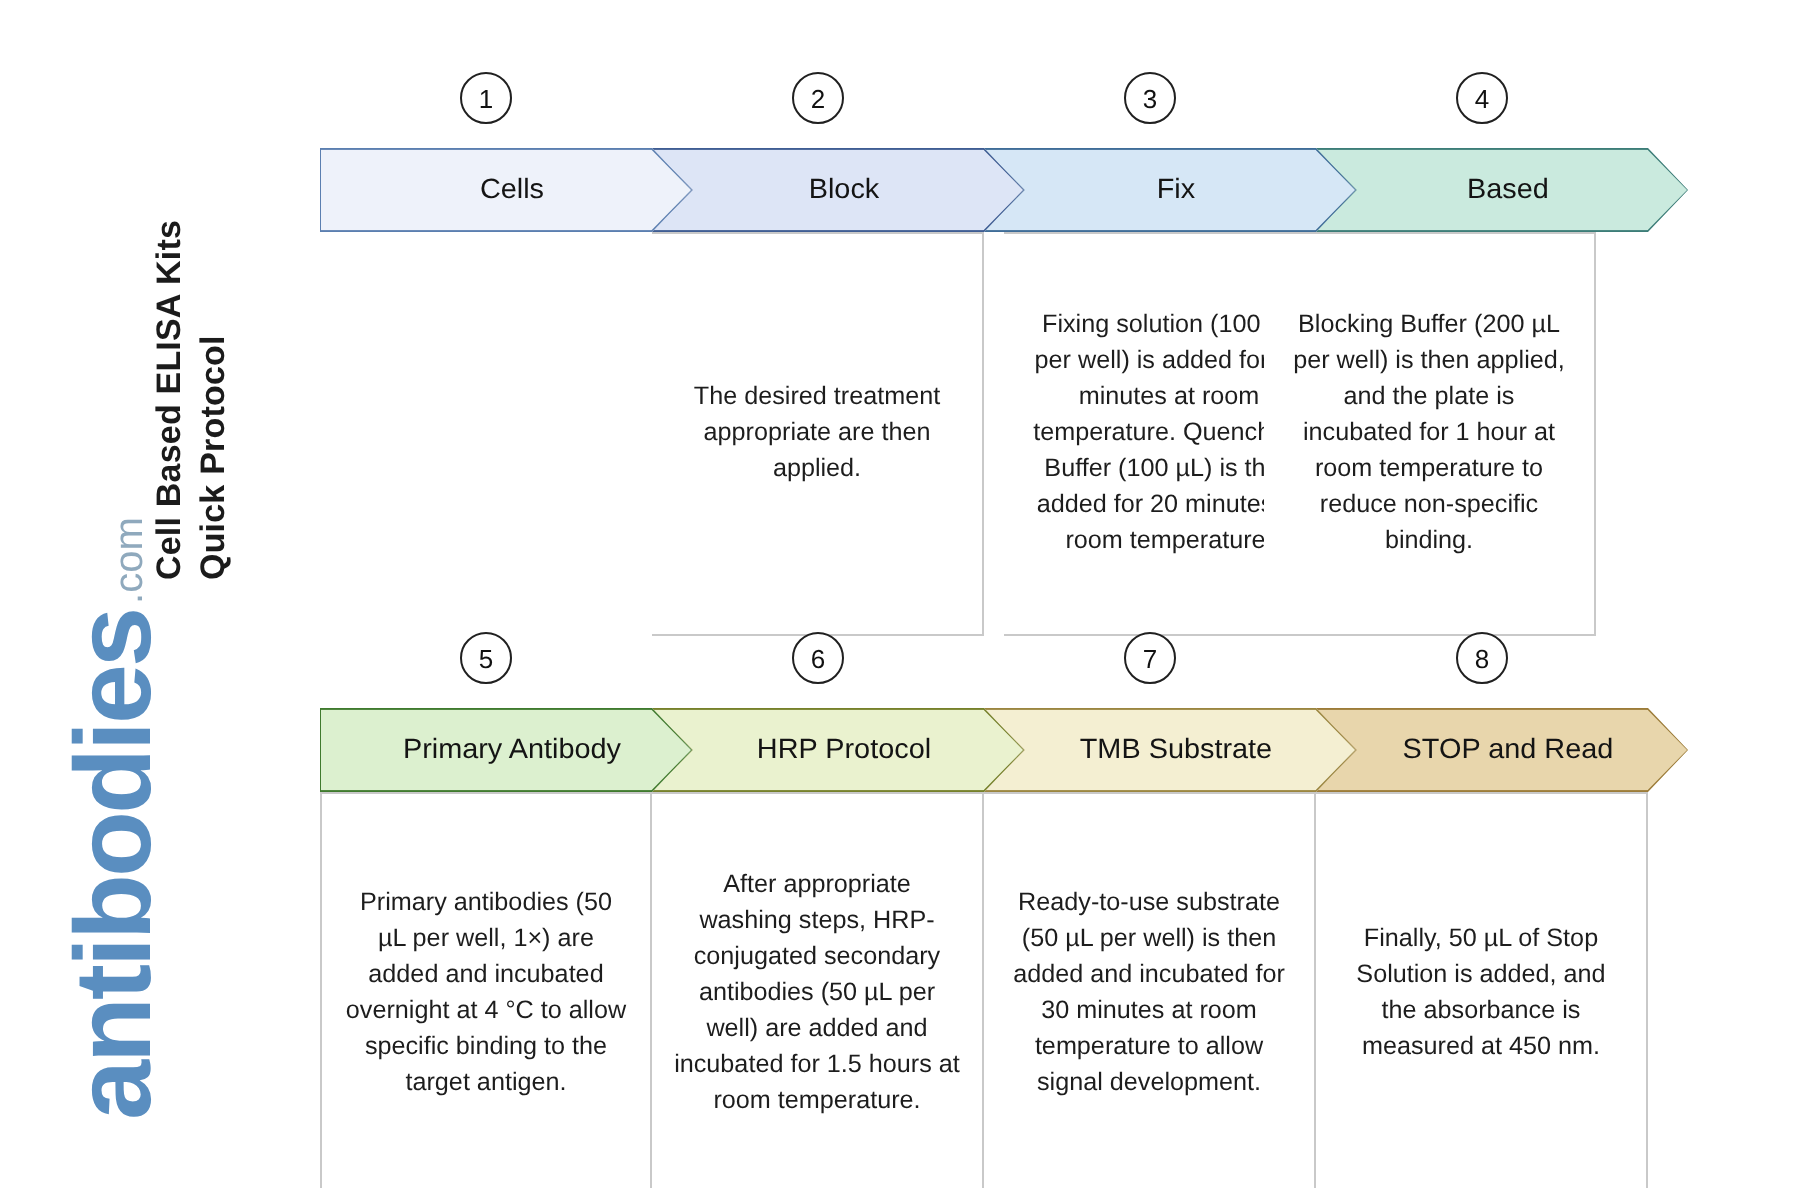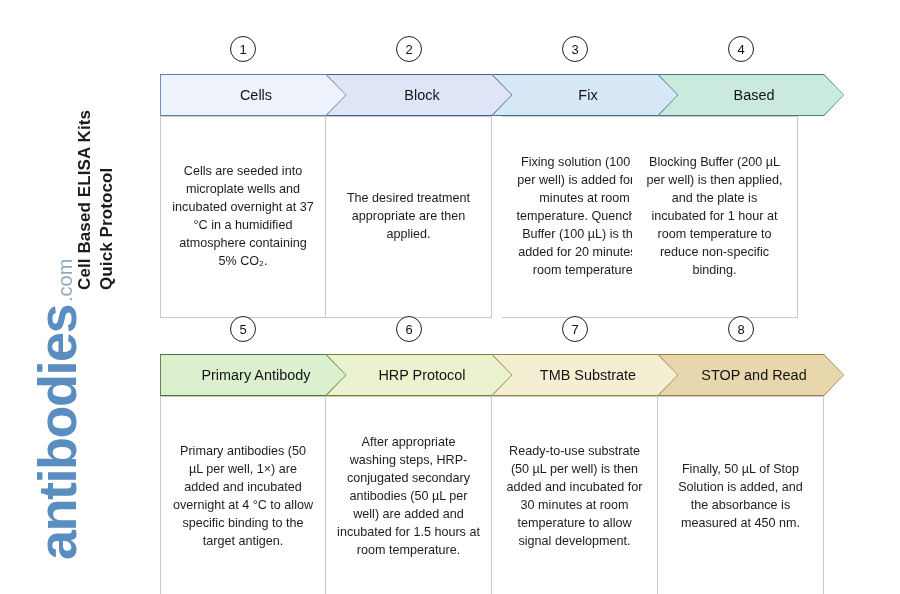--- a/index.html
+++ b/index.html
@@ -136,23 +136,20 @@
       <div class="chev" style="left: 332px; width: 186px; background: rgb(63, 109, 152); z-index: 8; clip-path: polygon(0px 0px, 20px 50%, 0px 100%, calc(100% - 20px) 100%, 100% 50%, calc(100% - 20px) 0px);"></div>
       <div class="chev" style="left: 332px; width: 186px; background: rgb(214, 231, 246); z-index: 8; clip-path: polygon(0px 0px, 20px 50%, 0px 100%, calc(100% - 20px) 100%, 100% 50%, calc(100% - 20px) 0px); transform: scale(0.995, 0.962); transform-origin: center center;">
         <span class="chev-label">Fix</span>
       </div>
       <div class="chev" style="left: 498px; width: 186px; background: rgb(61, 125, 120); z-index: 7; clip-path: polygon(0px 0px, 20px 50%, 0px 100%, calc(100% - 20px) 100%, 100% 50%, calc(100% - 20px) 0px);"></div>
       <div class="chev" style="left: 498px; width: 186px; background: rgb(202, 234, 222); z-index: 7; clip-path: polygon(0px 0px, 20px 50%, 0px 100%, calc(100% - 20px) 100%, 100% 50%, calc(100% - 20px) 0px); transform: scale(0.995, 0.962); transform-origin: center center;">
         <span class="chev-label">Based</span>
       </div>
     </div>
   <div class="bodies">
-      <div class="body-cell" style="left: 0px; width: 166px;">
-        <div class="body-text">Cells are seeded into microplate wells and incubated overnight at 37 °C in a humidified atmosphere containing 5% CO₂.</div>
-      </div>
       <div class="body-cell" style="left: 166px; width: 166px; border-left: none;">
         <div class="body-text">The desired treatment appropriate are then applied.</div>
       </div>
       <div class="body-cell" style="left: 342px; width: 166px; border-left: none;">
         <div class="body-text">Fixing solution (100 µL per well) is added for 20 minutes at room temperature. Quenching Buffer (100 µL) is then added for 20 minutes at room temperature.</div>
       </div>
       <div class="body-cell" style="left: 472px; width: 166px; border-left: none;">
         <div class="body-text">Blocking Buffer (200 µL per well) is then applied, and the plate is incubated for 1 hour at room temperature to reduce non-specific binding.</div>
       </div>
     </div>

